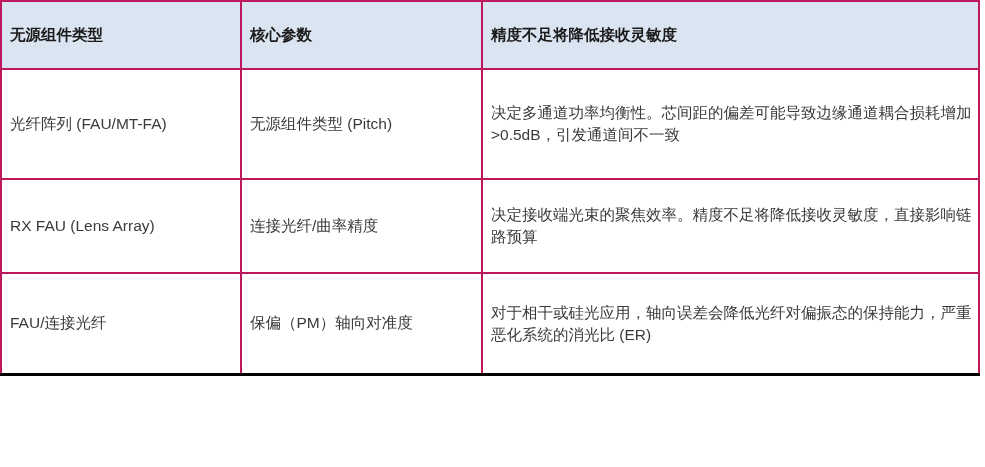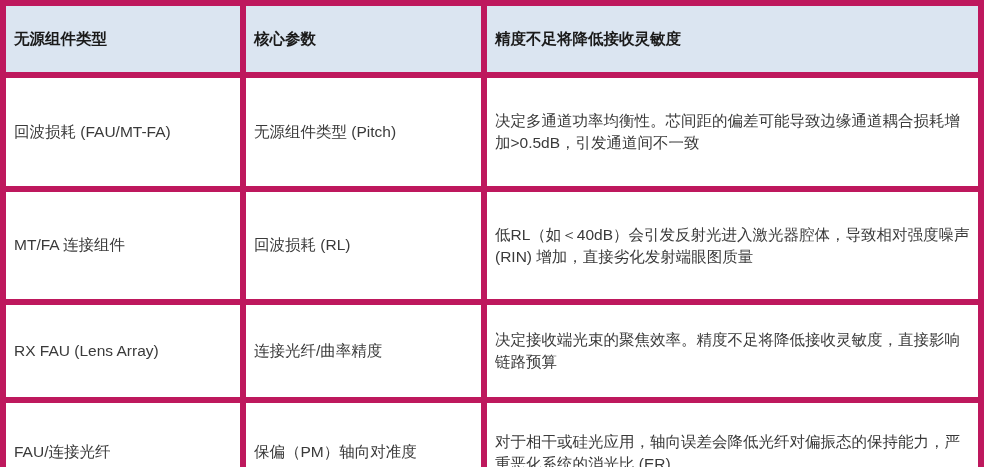--- a/index.html
+++ b/index.html
@@ -14,21 +14,21 @@
     border-collapse: collapse;
     table-layout: fixed;
     width: 978px;
     border: 2px solid #000000;
     border-bottom-width: 3px;
   }
   col.c1 { width: 240px; }
   col.c2 { width: 241px; }
   col.c3 { width: 497px; }
   th, td {
-    border: 6px solid #be185d;
+    border: 2px solid #be185d;
     padding: 4px 14px 4px 8px;
     vertical-align: middle;
     font-size: 15.5px;
     color: #3a3a3a;
     overflow: hidden;
     word-break: break-all;
   }
   thead th {
     background: #dbe5f1;
     color: #1a1a1a;
@@ -54,28 +54,23 @@
   </colgroup>
   <thead>
     <tr>
       <th>无源组件类型</th>
       <th>核心参数</th>
       <th>精度不足将降低接收灵敏度</th>
     </tr>
   </thead>
   <tbody>
     <tr class="r1">
-      <td>回波损耗 (FAU/MT-FA)</td>
+      <td>光纤阵列 (FAU/MT-FA)</td>
       <td>无源组件类型 (Pitch)</td>
       <td class="impact">决定多通道功率均衡性。芯间距的偏差可能导致边缘通道耦合损耗增加&gt;0.5dB，引发通道间不一致</td>
-    </tr>
-    <tr class="r2">
-      <td>MT/FA 连接组件</td>
-      <td>回波损耗 (RL)</td>
-      <td class="impact">低RL（如＜40dB）会引发反射光进入激光器腔体，导致相对强度噪声 (RIN) 增加，直接劣化发射端眼图质量</td>
     </tr>
     <tr class="r3">
       <td>RX FAU (Lens Array)</td>
       <td>连接光纤/曲率精度</td>
       <td class="impact">决定接收端光束的聚焦效率。精度不足将降低接收灵敏度，直接影响链路预算</td>
     </tr>
     <tr class="r4">
       <td>FAU/连接光纤</td>
       <td>保偏（PM）轴向对准度</td>
       <td class="impact">对于相干或硅光应用，轴向误差会降低光纤对偏振态的保持能力，严重恶化系统的消光比 (ER)</td>

